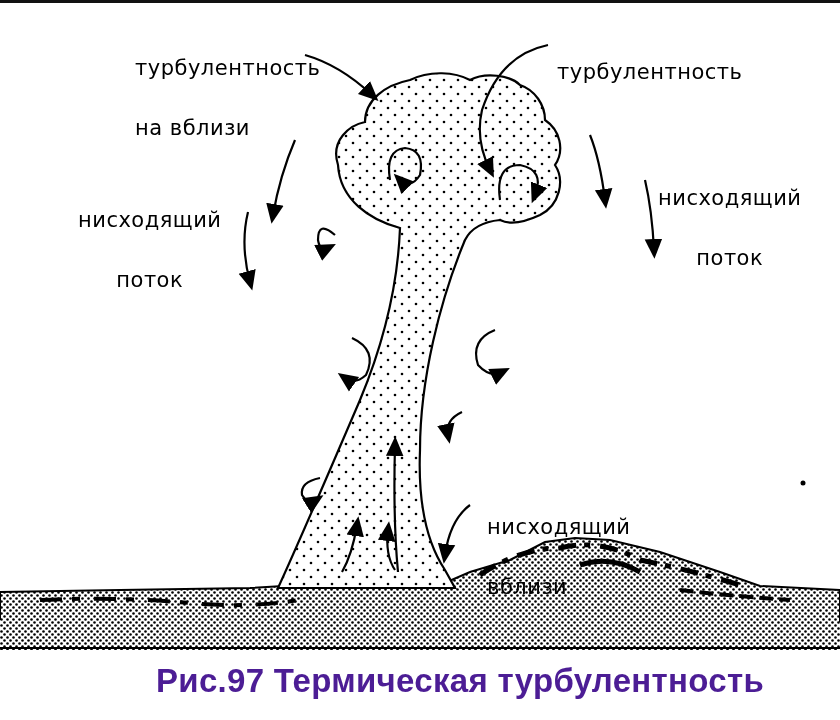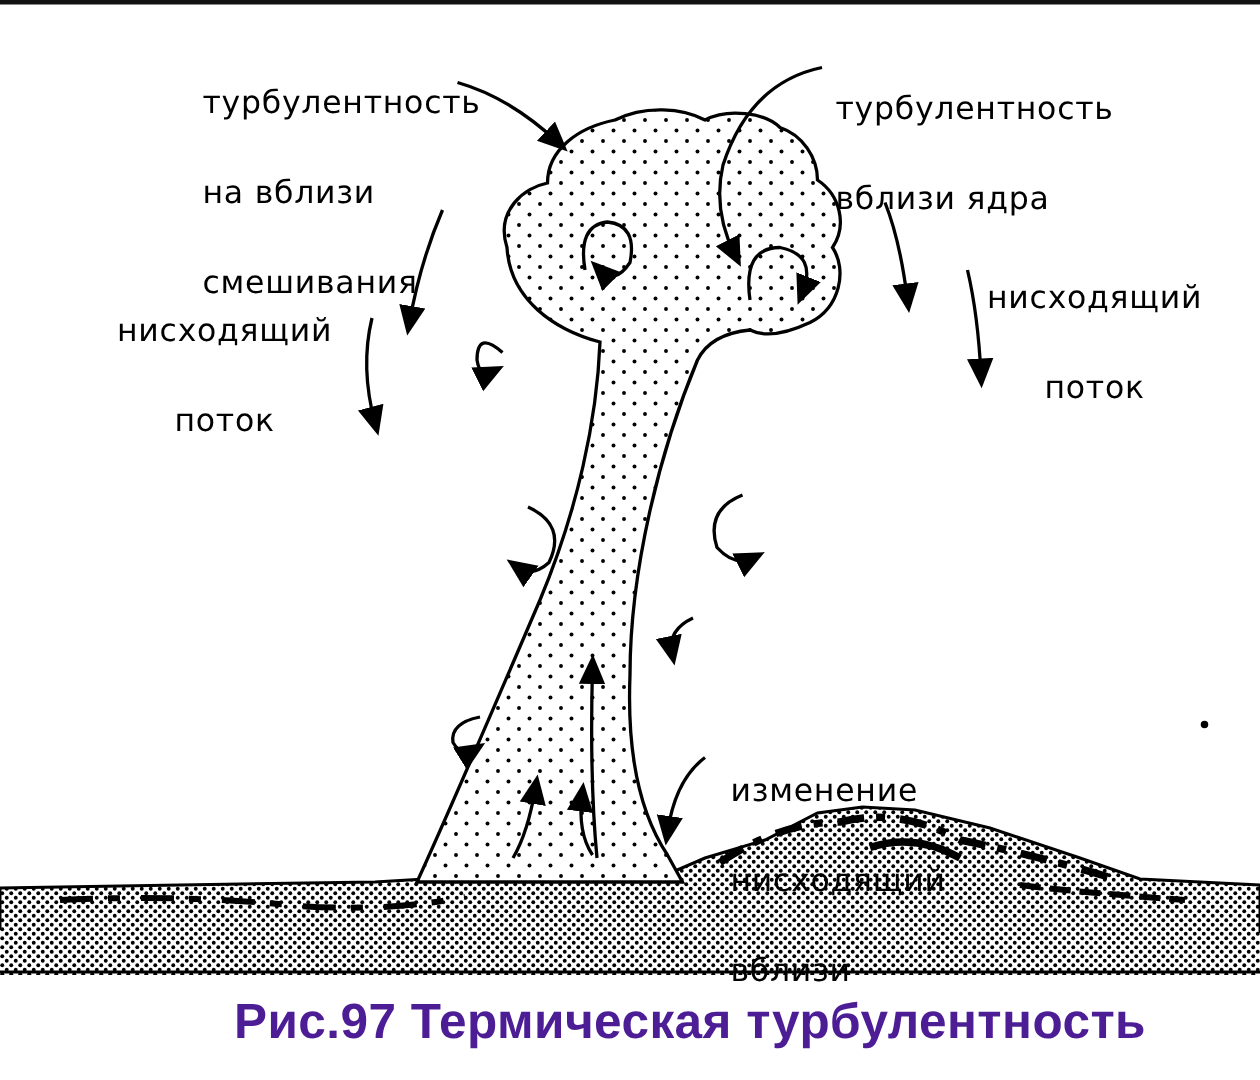--- a/index.html
+++ b/index.html
@@ -87,38 +87,35 @@
       <path d="M342,572 Q352,555 357,525" marker-end="url(#arr)"></path>
       <path d="M398,572 Q393,520 395,445" marker-end="url(#arr)"></path>
       <path d="M395,570 Q385,555 388,530" marker-end="url(#arr)"></path>
     </g>
     <circle cx="803" cy="483" r="2.5" fill="#000"></circle>
   </svg>
 
   <div class="label" style="left:135px; top:18px;">
     <span>турбулентность</span>
     <span>на вблизи</span>
-    <span>смешивания</span>
   </div>
 
   <div class="label" style="left:557px; top:22px;">
     <span>турбулентность</span>
-    <span>вблизи ядра</span>
   </div>
 
   <div class="label" style="left:78px; top:170px; text-align:center;">
     <span>нисходящий</span>
     <span>поток</span>
   </div>
 
   <div class="label" style="left:658px; top:148px; text-align:center;">
     <span>нисходящий</span>
     <span>поток</span>
   </div>
 
   <div class="label" style="left:487px; top:477px;">
-    <span>изменение</span>
     <span>нисходящий</span>
     <span>вблизи</span>
   </div>
 </div>
 
 <div class="caption">Рис.97 Термическая турбулентность</div>
 
 </body></html>

